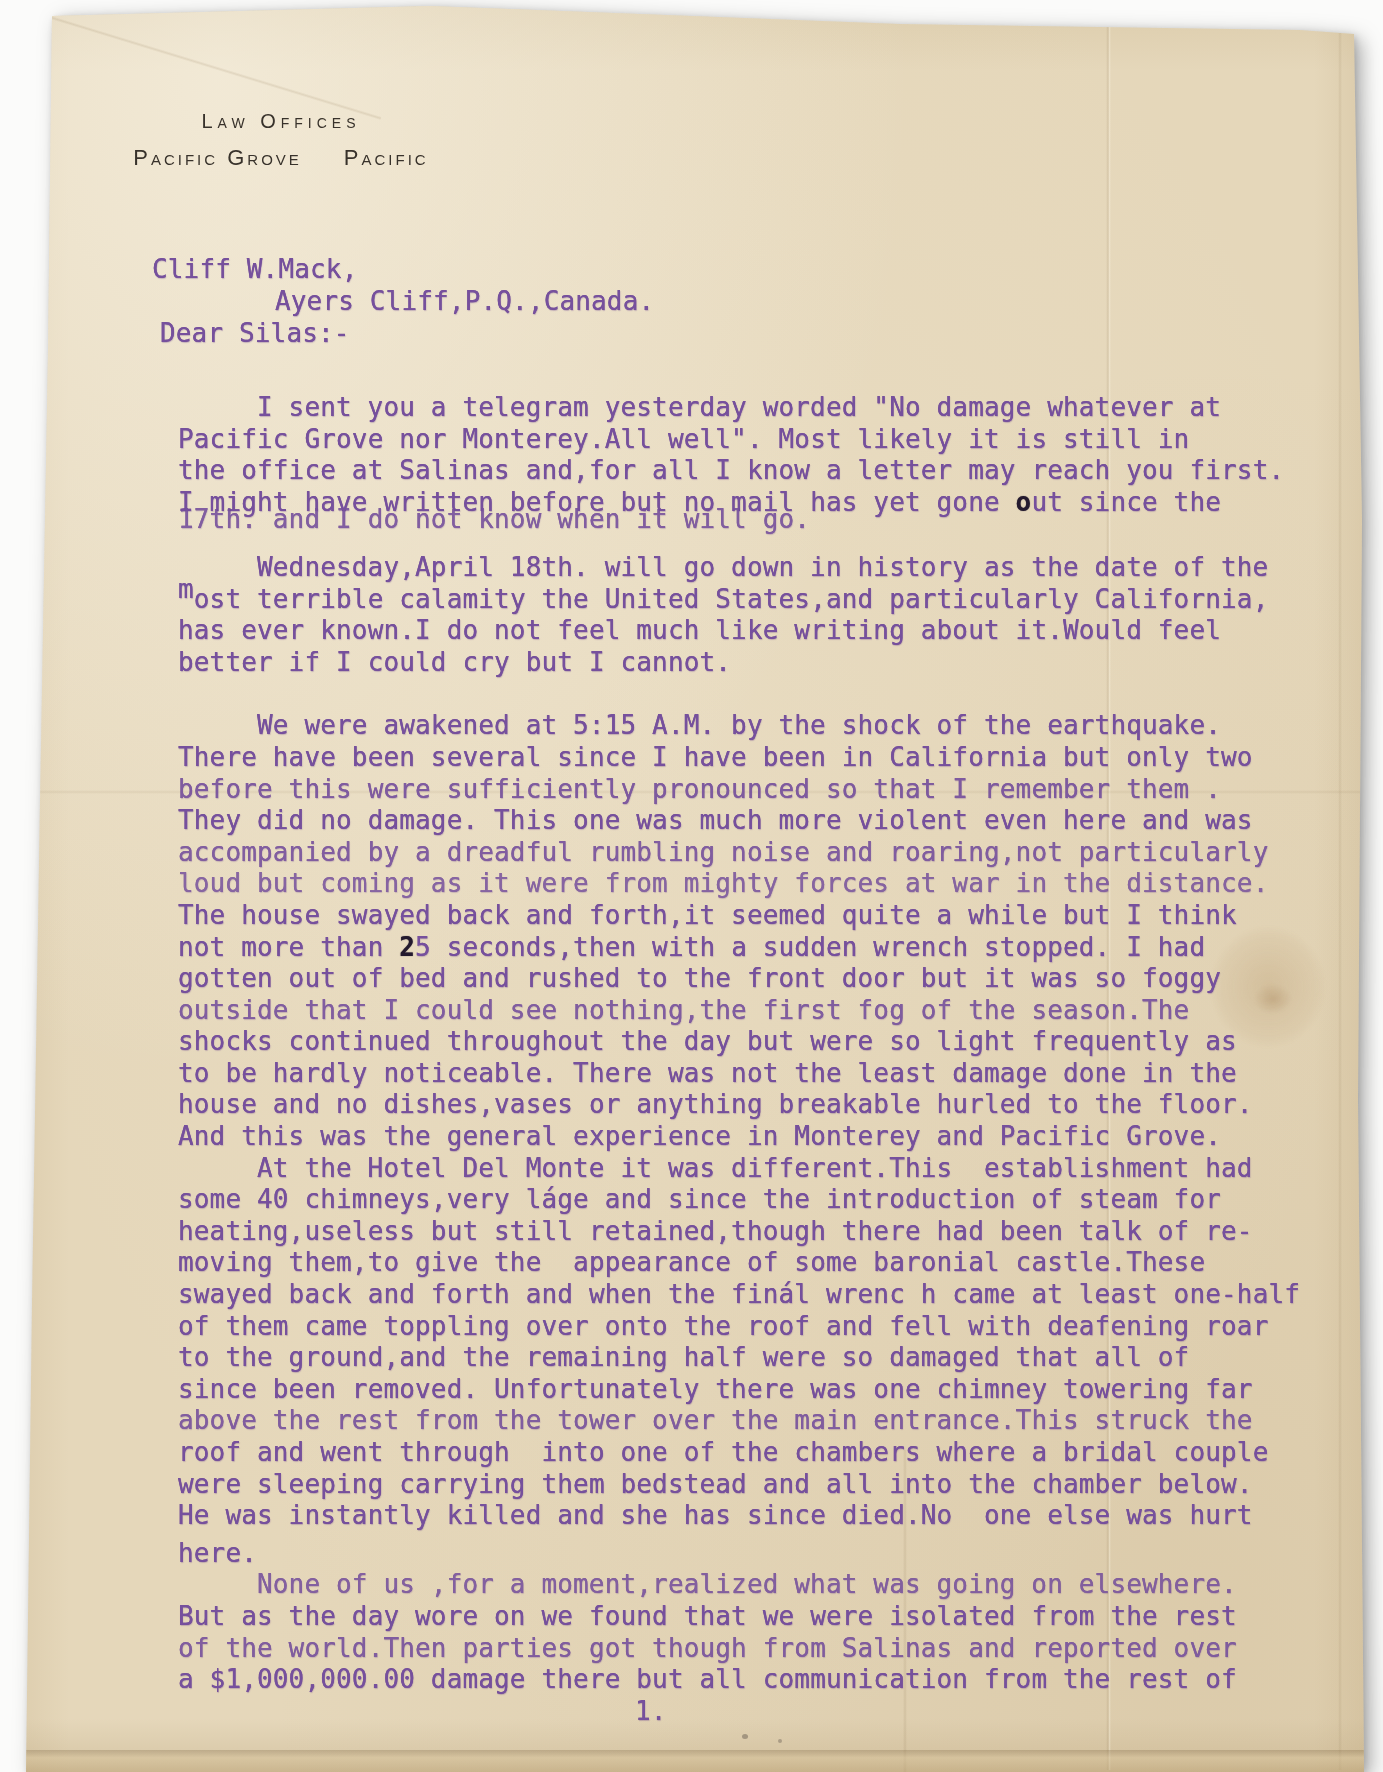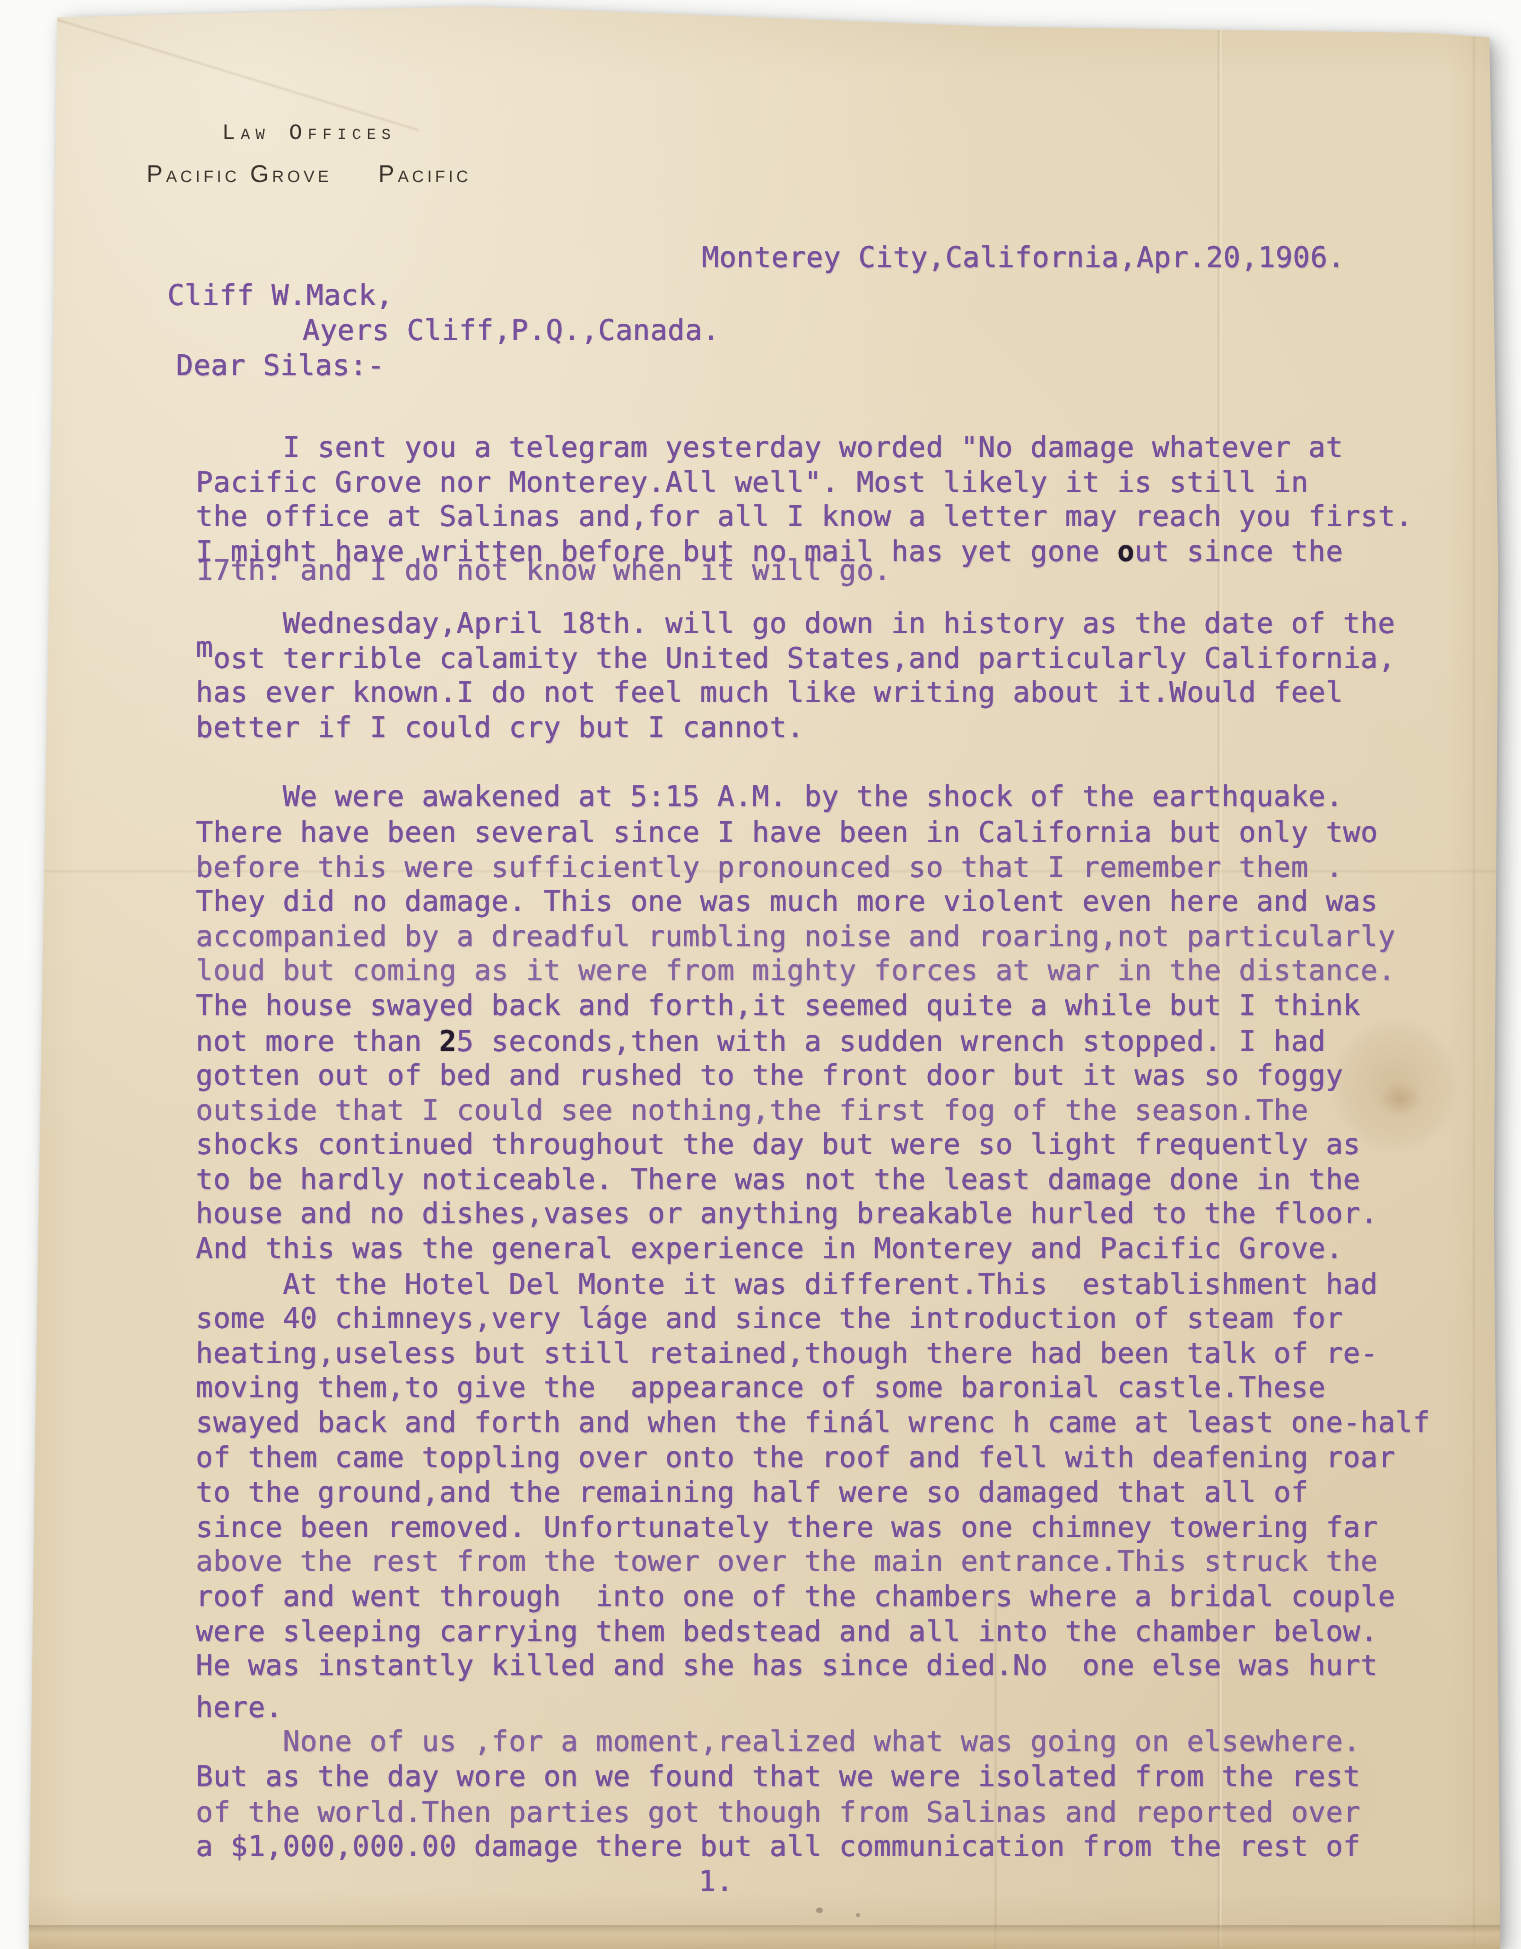--- a/index.html
+++ b/index.html
@@ -45,21 +45,21 @@
     background:radial-gradient(ellipse, rgba(150,105,50,0.18), rgba(150,105,50,0.06) 60%, transparent 75%);
     filter:blur(2px);}
   .stain-small{left:1254px;top:984px;width:38px;height:30px;border-radius:50%;
     background:radial-gradient(ellipse, rgba(138,94,44,0.22), transparent 70%);filter:blur(1px);}
   .speck1{left:742px;top:1734px;width:6px;height:5px;border-radius:50%;background:rgba(95,85,75,0.45);}
   .speck2{left:778px;top:1739px;width:4px;height:4px;border-radius:50%;background:rgba(95,85,75,0.38);}
 
   
   .letterhead{position:absolute;left:95px;top:110px;width:372px;text-align:center;
     color:#38322b;font-family:"Liberation Sans", sans-serif;}
-  .lh-office{font-size:20px;letter-spacing:5px;font-variant-caps:small-caps;font-family:Liberation Mono, monospace;}
+  .lh-office{font-size:20px;letter-spacing:5px;font-variant-caps:small-caps;}
   .lh-name{font-size:31px;letter-spacing:4px;font-variant-caps:small-caps;margin-top:5px;font-weight:500;}
   .lh-loc{font-size:22px;letter-spacing:3px;font-variant-caps:small-caps;margin-top:12px;
     display:flex;justify-content:center;gap:42px;}
 
   
   .ink{
     color:#76509d;
     text-shadow:0 0 0.6px rgba(100,60,140,0.85), 0.5px 0.5px 1px rgba(100,60,140,0.30);
     font-size:26px;
     letter-spacing:0.15px;
@@ -95,21 +95,20 @@
       <div class="crease speck2"></div>
 
       <div class="letterhead">
         <div class="lh-office">Law Offices</div>
         <div class="lh-loc">
           <span>Pacific Grove</span>
           <span>Pacific</span>
         </div>
       </div>
 
-      <div class="ink dateline">Monterey City,California,Apr.20,1906.</div>
       <div class="ink recipient-name">Cliff W.Mack,</div>
       <div class="ink recipient-address">Ayers Cliff,P.Q.,Canada.</div>
       <div class="ink salutation">Dear Silas:-</div>
 
       <div class="ink letter-body"><div class="tline indent"><span>I sent you a telegram yesterday worded "No damage whatever at</span></div><div class="tline"><span>Pacific Grove nor Monterey.All well". Most likely it is still in</span></div><div class="tline"><span>the office at Salinas and,for all I know a letter may reach you first.</span></div><div class="tline"><span>I might have written before but no mail has yet gone </span><span class="ov">o</span><span>ut since the</span></div><div class="tline" style="margin-top: -14px; opacity: 0.9;"><span>17th. and I do not know when it will go.</span></div><div class="tline indent" style="margin-top: 16px;"><span>Wednesday,April 18th. will go down in history as the date of the</span></div><div class="tline"><span class="sup">m</span><span>ost terrible calamity the United States,and particularly California,</span></div><div class="tline"><span>has ever known.I do not feel much like writing about it.Would feel</span></div><div class="tline"><span>better if I could cry but I cannot.</span></div><div class="tline indent" style="margin-top: 32px;"><span>We were awakened at 5:15 A.M. by the shock of the earthquake.</span></div><div class="tline"><span>There have been several since I have been in California but only two</span></div><div class="tline" style="opacity: 0.92;"><span>before this were sufficiently pronounced so that I remember them .</span></div><div class="tline"><span>They did no damage. This one was much more violent even here and was</span></div><div class="tline" style="opacity: 0.9;"><span>accompanied by a dreadful rumbling noise and roaring,not particularly</span></div><div class="tline" style="opacity: 0.85;"><span>loud but coming as it were from mighty forces at war in the distance.</span></div><div class="tline"><span>The house swayed back and forth,it seemed quite a while but I think</span></div><div class="tline"><span>not more than </span><span class="ov">2</span><span>5 seconds,then with a sudden wrench stopped. I had</span></div><div class="tline"><span>gotten out of bed and rushed to the front door but it was so foggy</span></div><div class="tline" style="opacity: 0.9;"><span>outside that I could see nothing,the first fog of the season.The</span></div><div class="tline"><span>shocks continued throughout the day but were so light frequently as</span></div><div class="tline"><span>to be hardly noticeable. There was not the least damage done in the</span></div><div class="tline"><span>house and no dishes,vases or anything breakable hurled to the floor.</span></div><div class="tline"><span>And this was the general experience in Monterey and Pacific Grove.</span></div><div class="tline indent"><span>At the Hotel Del Monte it was different.This  establishment had</span></div><div class="tline"><span>some 40 chimneys,very láge and since the introduction of steam for</span></div><div class="tline"><span>heating,useless but still retained,though there had been talk of re-</span></div><div class="tline"><span>moving them,to give the  appearance of some baronial castle.These</span></div><div class="tline"><span>swayed back and forth and when the finál wrenc h came at least one-half</span></div><div class="tline"><span>of them came toppling over onto the roof and fell with deafening roar</span></div><div class="tline"><span>to the ground,and the remaining half were so damaged that all of</span></div><div class="tline"><span>since been removed. Unfortunately there was one chimney towering far</span></div><div class="tline" style="opacity: 0.9;"><span>above the rest from the tower over the main entrance.This struck the</span></div><div class="tline"><span>roof and went through  into one of the chambers where a bridal couple</span></div><div class="tline"><span>were sleeping carrying them bedstead and all into the chamber below.</span></div><div class="tline"><span>He was instantly killed and she has since died.No  one else was hurt</span></div><div class="tline" style="margin-top: 6px;"><span>here.</span></div><div class="tline indent" style="opacity: 0.88;"><span>None of us ,for a moment,realized what was going on elsewhere.</span></div><div class="tline"><span>But as the day wore on we found that we were isolated from the rest</span></div><div class="tline" style="opacity: 0.9;"><span>of the world.Then parties got though from Salinas and reported over</span></div><div class="tline"><span>a $1,000,000.00 damage there but all communication from the rest of</span></div></div>
 
       <div class="ink page-number">1.</div>
     </div>
   </div>
 </div>

